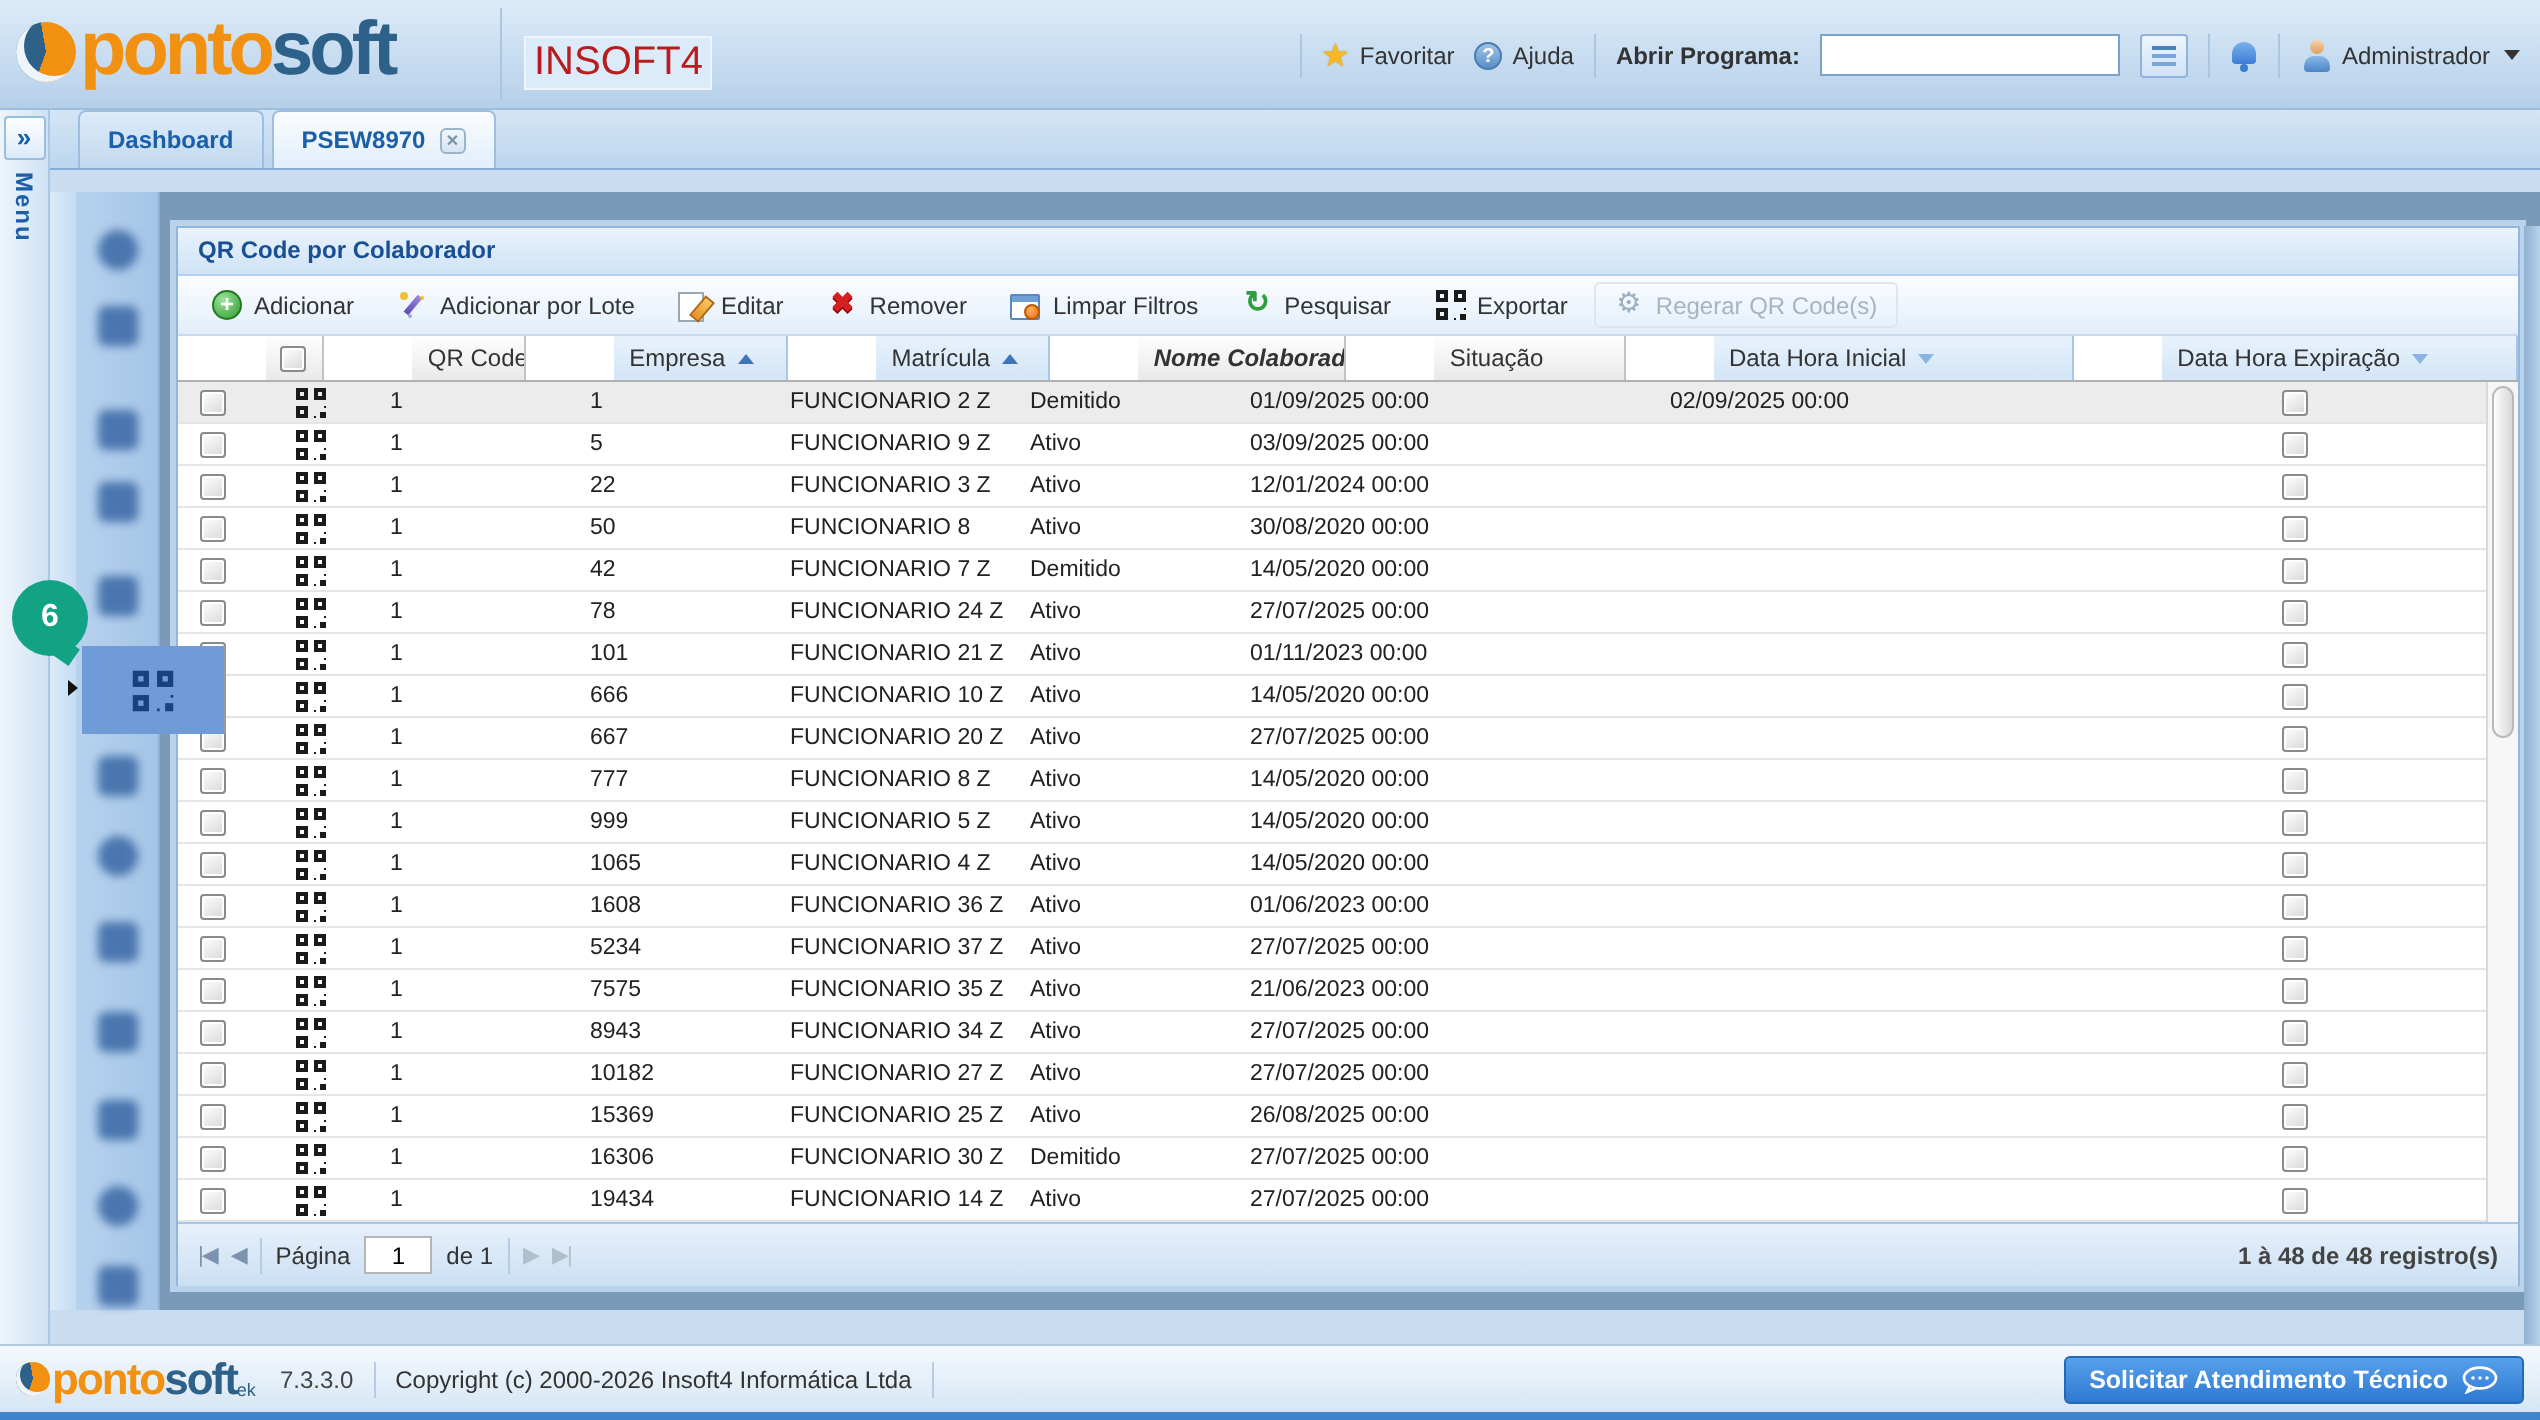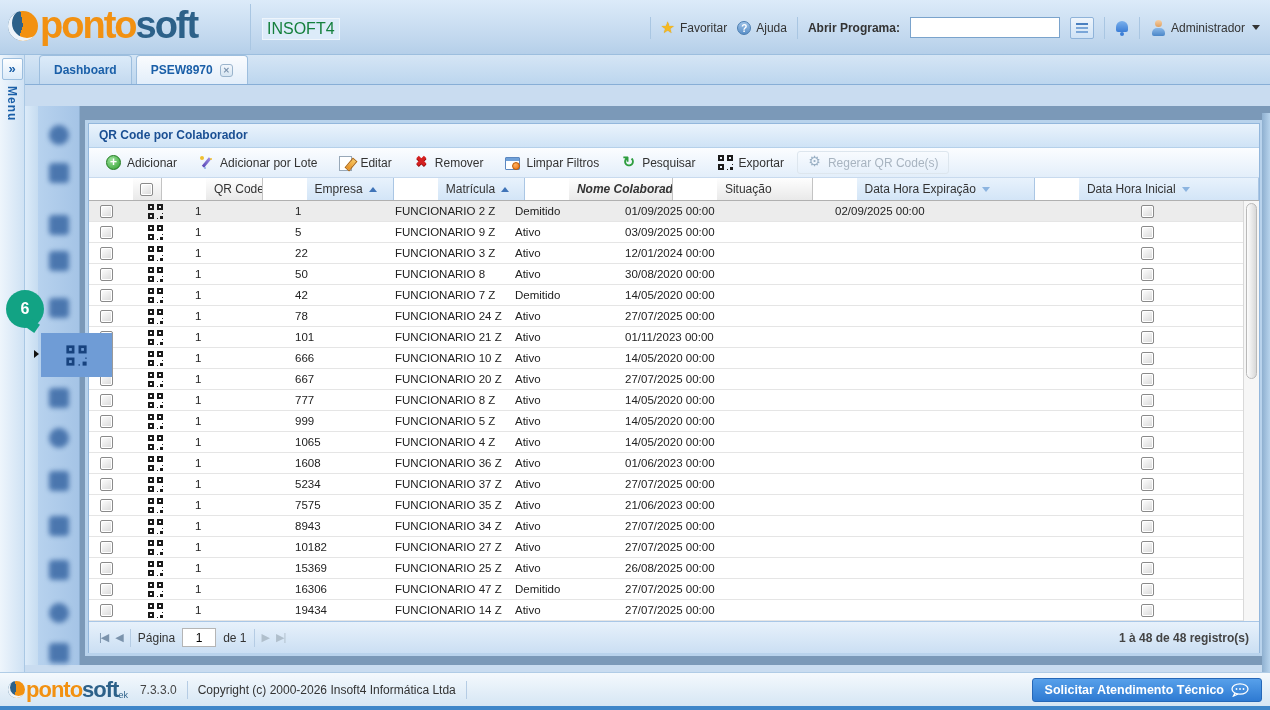--- a/index.html
+++ b/index.html
@@ -11,21 +11,21 @@
   #hdr { position:absolute; left:0; top:0; width:1270px; height:55px;
     background:linear-gradient(#dcebf9,#c2d8ee 70%,#b5cfe9);
     border-bottom:1px solid #9cbede; }
   #logo { position:absolute; left:8px; top:4px; display:flex; align-items:center; }
   .logo-mark { width:30px; height:30px; border-radius:50%;
     background:conic-gradient(from 200deg,#2d6189 0 150deg,#f29111 150deg 360deg);
     box-shadow:inset 4px -3px 0 0 #eef4fa; margin-right:2px; }
   .logo-word { font-weight:bold; font-size:38px; letter-spacing:-2px; }
   .logo-p1 { color:#f29111; } .logo-p2 { color:#2d6189; }
   #hdr-sep { position:absolute; left:250px; top:4px; height:46px; width:1px; background:#a9c6e2; }
-  #app-code { position:absolute; left:262px; top:18px; font-size:16px; color:#15803d;
+  #app-code { position:absolute; left:262px; top:18px; font-size:20px; color:#b91c1c;
     background:#dcebf9; border:1px solid #eef5fc; padding:1px 4px; }
   #hdr-right { position:absolute; right:10px; top:0; height:55px; display:flex;
     align-items:center; gap:10px; font-size:12px; color:#333; }
   .vsep { width:1px; height:22px; background:#a9c6e2; }
   .hbtn { display:flex; align-items:center; gap:5px; cursor:pointer; }
   .star-ico { color:#f5b921; font-size:16px; text-shadow:0 0 1px #c98b00; }
   .help-ico { width:14px; height:14px; border-radius:50%;
     background:linear-gradient(#9fc3e8,#5a8fc8); border:1px solid #4a7cb0;
     color:#fff; font-size:10px; font-weight:bold; text-align:center; line-height:13px; }
   #open-prog-lbl { font-weight:bold;text-align:center; }
@@ -77,21 +77,21 @@
   #page-toolbar { position:absolute; left:25px; top:85px; width:1245px; height:28px;
     background:linear-gradient(#d8e8f8,#b7d1ec); border-bottom:1px solid #6f9cc8;
     display:flex; align-items:center; gap:12px; padding-left:12px; }
   #hamburger { width:24px; height:22px; border:1px solid #9cbede; border-radius:2px;
     background:linear-gradient(#fdfeff,#e4eef8); display:flex; flex-direction:column;
     justify-content:center; gap:3px; padding:0 4px; cursor:pointer; }
   #hamburger i { display:block; height:3px; background:#2b2b2b; border-radius:1px; }
   #page-title { font-size:12px; font-weight:bold; color:#17518f; }
 
   
-  #content { position:absolute; left:25px; top:106px; width:1245px; height:559px;
+  #content { position:absolute; left:25px; top:96px; width:1245px; height:559px;
     background:#7b99b8; }
   #content-lstrip { position:absolute; left:0; top:0; width:13px; height:559px;
     background:linear-gradient(90deg,#dcebf9,#c6dcf0); }
   #side-rail { position:absolute; left:13px; top:0; width:42px; height:559px;
     background:linear-gradient(90deg,#b7d2ee,#a5c4e6); border-right:1px solid #8fb0d2; }
   .side-ico { position:absolute; width:20px; height:20px; background:#2f5f9e;
     filter:blur(2.5px); opacity:.78; border-radius:4px; cursor:pointer; }
   .side-ico.round { border-radius:50%; }
   #side-selected { position:absolute; left:16px; top:227px; width:72px; height:44px;
     background:#6f9cd6; border-right:1px solid #9a9a9a; display:flex; align-items:center;
@@ -341,26 +341,26 @@
         <div class="th c-mat sorted">
           <span>Matrícula</span>
           <i class="arr-up"></i>
         </div>
         <div class="th c-nome emph">
           <span>Nome Colaborador</span>
         </div>
         <div class="th c-sit">
           <span>Situação</span>
         </div>
+        <div class="th c-ini sorted">
+          <span>Data Hora Inicial</span>
+          <i class="arr-dn"></i>
+        </div>
         <div class="th c-exp sorted">
           <span>Data Hora Expiração</span>
-          <i class="arr-dn"></i>
-        </div>
-        <div class="th c-ini sorted">
-          <span>Data Hora Inicial</span>
           <i class="arr-dn"></i>
         </div>
       </div>
 
       <div id="grid-body">
         <div class="grow hl">
     <span class="gc c-sel">
               <span class="cb"></span>
             </span>
     <span class="gc c-qr">
@@ -762,21 +762,21 @@
     <span class="gc c-qr">
               <span class="qr">
                 <i class="q1"></i>
                 <i class="q2"></i>
                 <i class="q3"></i>
                 <i class="q4"></i>
               </span>
             </span>
     <span class="gc c-emp">1</span>
     <span class="gc c-mat">16306</span>
-    <span class="gc c-nome">FUNCIONARIO 47 Z</span>
+    <span class="gc c-nome">FUNCIONARIO 30 Z</span>
     <span class="gc c-sit">Demitido</span>
     <span class="gc c-ini">27/07/2025 00:00</span>
     <span class="gc c-exp"></span>
     <span class="gc c-blo">
               <span class="cb"></span>
             </span>
   </div>
           <div class="grow">
     <span class="gc c-sel">
               <span class="cb"></span>

